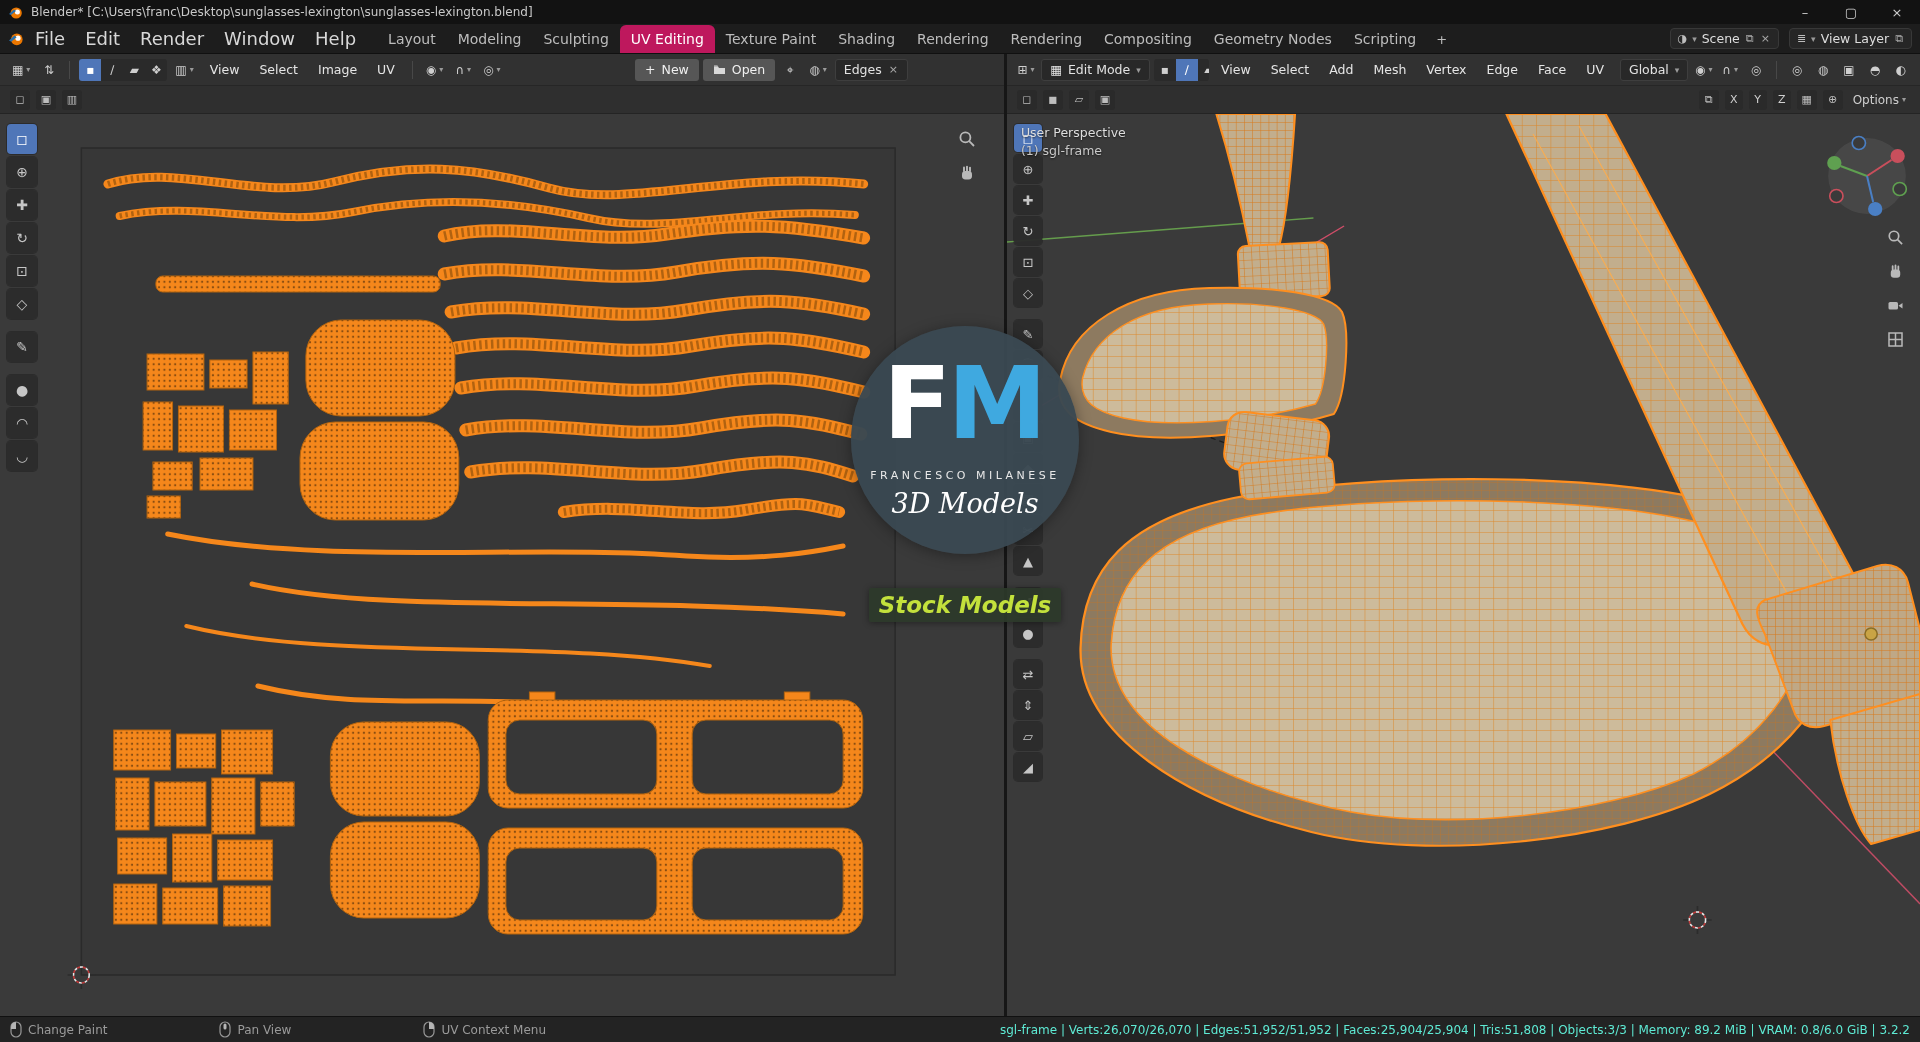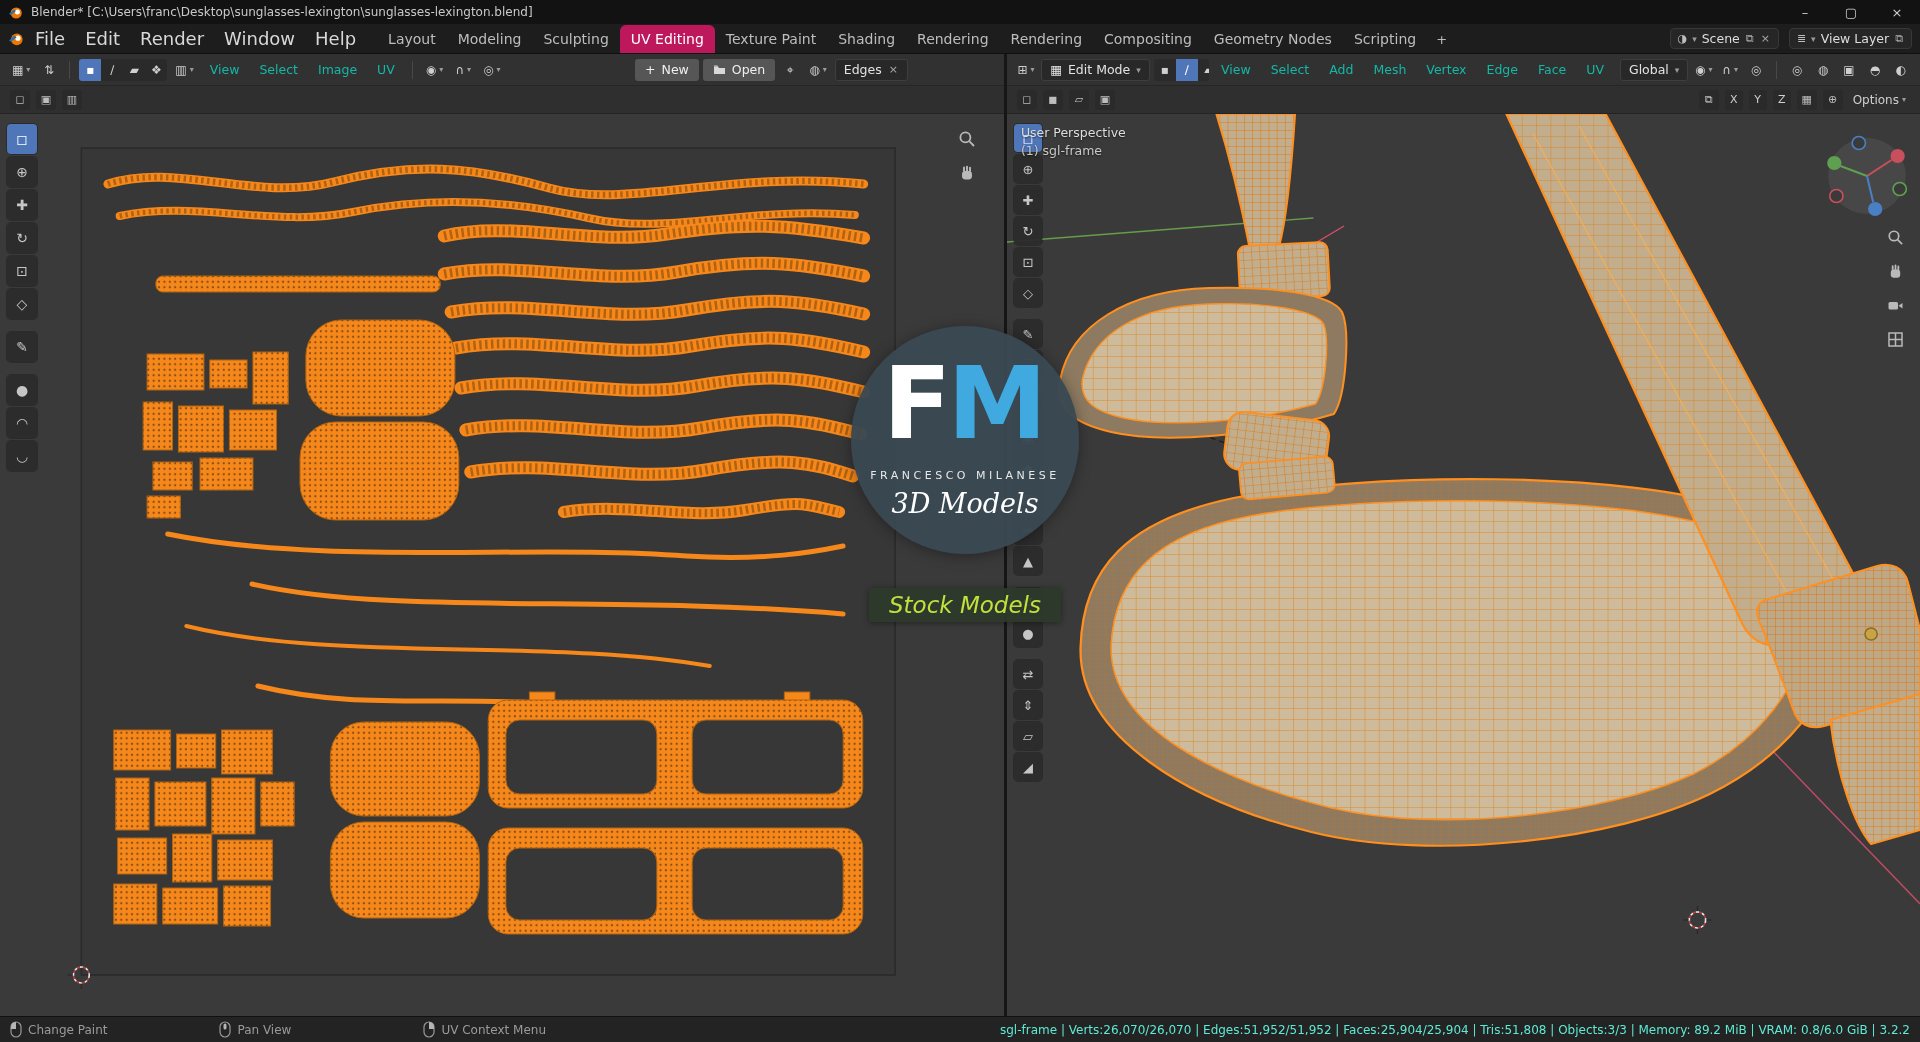--- a/index.html
+++ b/index.html
@@ -32,21 +32,21 @@
   
   .workarea{flex:1 1 auto;display:flex;position:relative;min-height:0}
   .uv-area{width:1024px;display:flex;flex-direction:column;min-width:0}
   .divider{width:3px;background:#161616}
   .v3d-area{flex:1 1 auto;display:flex;flex-direction:column;min-width:0}
 
   .ed-header{height:32px;background:#313131;border-bottom:1px solid #262626;display:flex;align-items:center;
     padding:0 8px;gap:4px;font-size:12.5px}
   .ed-subheader{height:28px;background:#2f2f2f;border-bottom:1px solid #242424;display:flex;align-items:center;
     padding:0 10px;gap:6px;font-size:12px}
-  .menu-label{padding:3px 8px;border-radius:3px;color:#14b8a6;white-space:nowrap}
+  .menu-label{padding:3px 8px;border-radius:3px;color:#e5e5e5;white-space:nowrap}
   .hsep{width:1px;height:18px;background:#484848;margin:0 5px;flex:0 0 auto}
   .flex-sp{flex:1 1 auto}
   .sp80{flex:0 0 84px}
   .header-btn{height:22px;min-width:22px;padding:0 4px;display:flex;align-items:center;justify-content:center;
     gap:3px;border-radius:3px;color:#cfcfcf;font-size:12px;background:transparent;white-space:nowrap}
   .header-btn .caret{font-size:8px;color:#9a9a9a}
   .btn-row{display:flex;background:#2a2a2a;border-radius:3px;overflow:hidden}
   .btn-row .header-btn{border-radius:0}
   .header-btn.active{background:#4f76b8;color:#fff}
   .field{display:flex;align-items:center;gap:6px;background:#282828;border:1px solid #3e3e3e;border-radius:3px;
@@ -81,21 +81,21 @@
     display:flex;flex-direction:column;align-items:center;justify-content:center;
     box-shadow:0 2px 14px rgba(0,0,0,.35)}
   .wm-fm{display:flex;align-items:flex-start;line-height:.85;font-weight:bold;
     font-family:"DejaVu Sans","Liberation Sans",sans-serif}
   .wm-f{font-size:100px;color:#ffffff}
   .wm-m{font-size:100px;color:#3fa9e0;margin-left:-4px}
   .wm-name{margin-top:23px;font-size:11px;letter-spacing:3.5px;color:#e8e8e8;white-space:nowrap}
   .wm-models{margin-top:6px;font-size:27px;color:#ffffff;font-style:italic;
     font-family:"DejaVu Serif","Liberation Serif",serif}
   .wm-badge{margin:34px auto 0;width:192px;height:34px;background:rgba(44,58,42,.92);border-radius:2px;
-    display:flex;align-items:center;justify-content:center;font-size:23px;font-weight:normal;font-style:italic;
+    display:flex;align-items:center;justify-content:center;font-size:23px;font-weight:bold;font-style:italic;
     color:#c3e13c;box-shadow:0 1px 6px rgba(0,0,0,.4)}
 
   
   .statusbar{height:26px;background:#232323;border-top:1px solid #111;display:flex;align-items:center;
     padding:0 10px;font-size:12px;color:#9a9a9a;flex:0 0 auto}
   .hint{display:flex;align-items:center;gap:6px;white-space:nowrap}
   .hint.h1{margin-right:112px}
   .hint.h2{margin-right:132px}
   .stats{margin-left:auto;white-space:nowrap;color:#5eead4}
 

